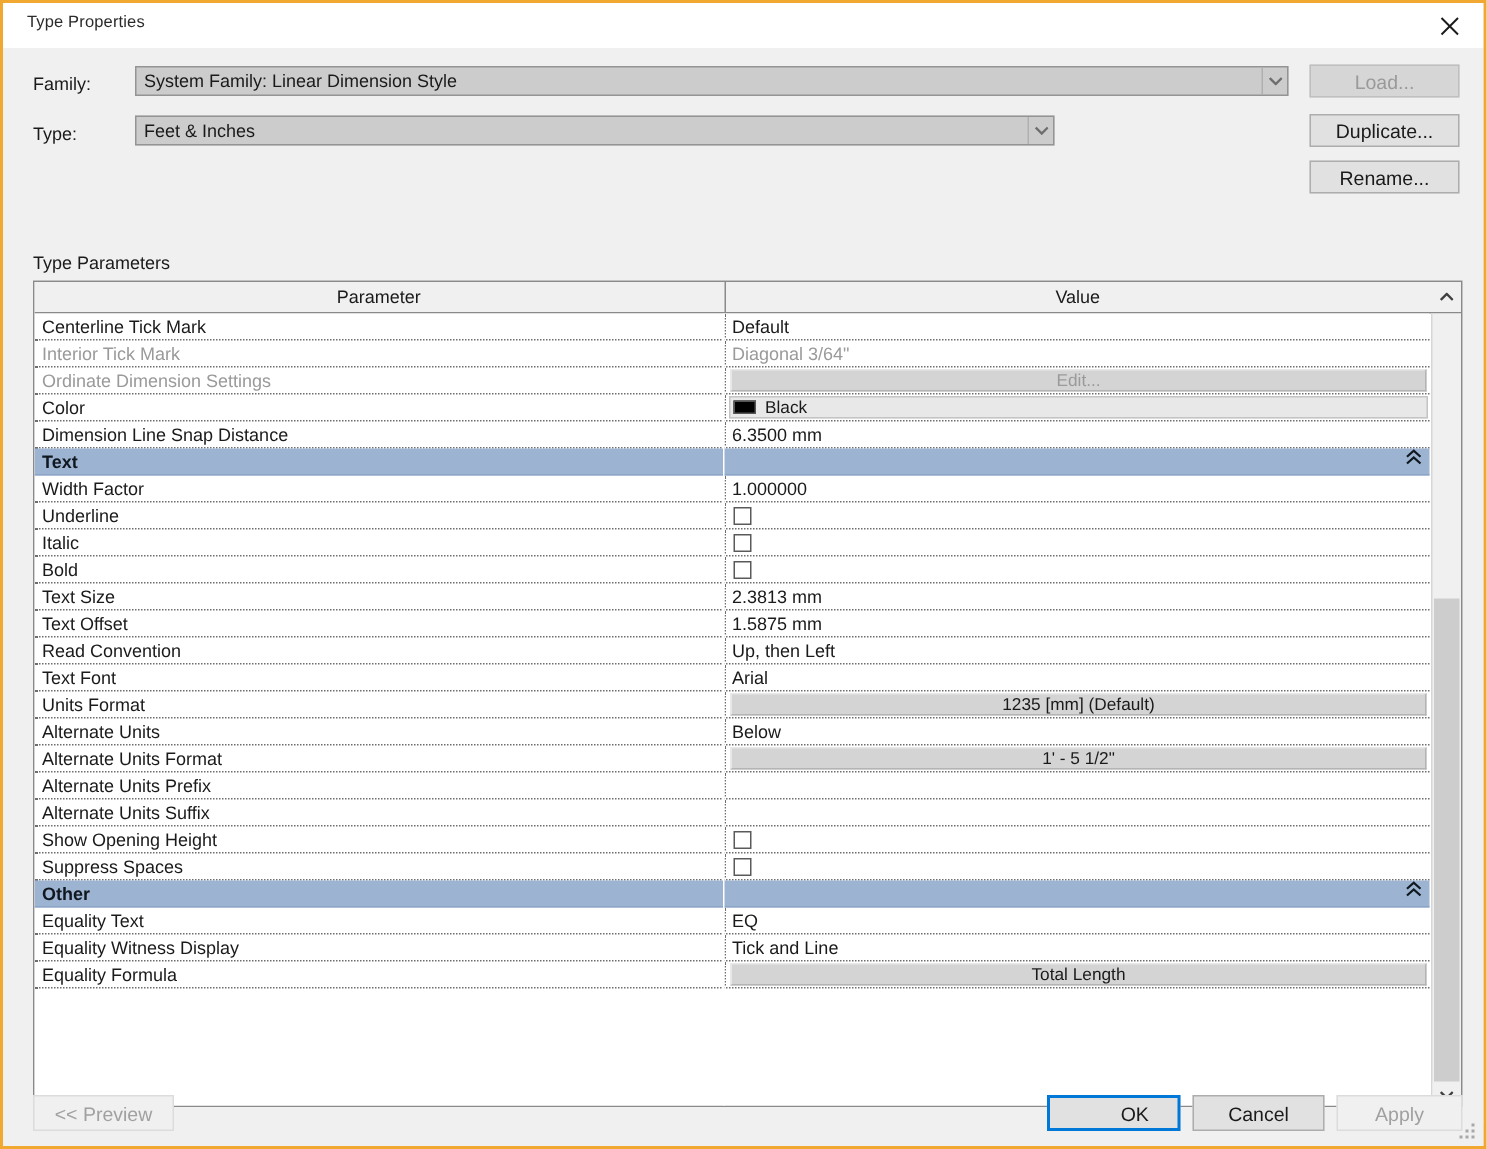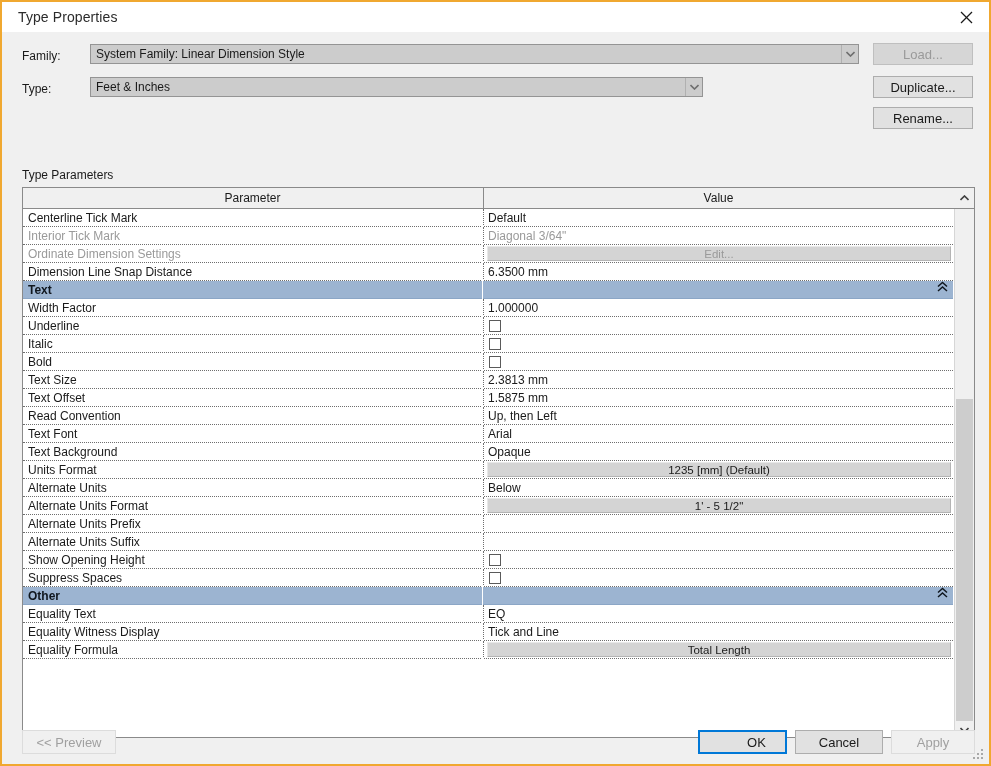--- a/index.html
+++ b/index.html
@@ -20,21 +20,21 @@
     background: #f0f0f0;
     overflow: hidden;
   }
   #titlebar {
     position: absolute; left: 0; top: 0;
     width: 987px; height: 30px;
     background: #ffffff;
   }
   #title-text {
     position: absolute; left: 16px; top: 7px;
-    font-size: 14px; color: #2b2b2b;
+    font-size: 11px; color: #2b2b2b;
     letter-spacing: .1px;
     white-space: nowrap;
   }
   #close-btn {
     position: absolute; right: 0; top: 0;
     width: 46px; height: 30px;
     display: flex; align-items: center; justify-content: center;
     cursor: pointer;
   }
   #close-btn svg { display: block; }
@@ -348,20 +348,29 @@
               <div class="vtext dim">Diagonal 3/64"</div>
             </div>
           </div>
           <div class="row">
             <div class="pname dim">Ordinate Dimension Settings</div>
             <div class="vcell">
               <div class="vbtn disabled">Edit...</div>
             </div>
           </div>
           <div class="row">
+            <div class="pname">Color</div>
+            <div class="vcell">
+              <div class="vcolor">
+                <span class="swatch" style="background: rgb(0, 0, 0);"></span>
+                <span class="cname">Black</span>
+              </div>
+            </div>
+          </div>
+          <div class="row">
             <div class="pname">Dimension Line Snap Distance</div>
             <div class="vcell">
               <div class="vtext">6.3500 mm</div>
             </div>
           </div>
           <div class="row group">
             <div class="gname">Text</div>
             <div class="gchev"><svg width="11" height="12" viewBox="0 0 11 12">
                 <path d="M1 5.5 L5.5 1.5 L10 5.5" fill="none" stroke="#10171f" stroke-width="1.5"></path>
                 <path d="M1 10 L5.5 6 L10 10" fill="none" stroke="#10171f" stroke-width="1.5"></path>
@@ -406,26 +415,20 @@
           <div class="row">
             <div class="pname">Read Convention</div>
             <div class="vcell">
               <div class="vtext">Up, then Left</div>
             </div>
           </div>
           <div class="row">
             <div class="pname">Text Font</div>
             <div class="vcell">
               <div class="vtext">Arial</div>
-            </div>
-          </div>
-          <div class="row">
-            <div class="pname">Text Background</div>
-            <div class="vcell">
-              <div class="vtext">Opaque</div>
             </div>
           </div>
           <div class="row">
             <div class="pname">Units Format</div>
             <div class="vcell">
               <div class="vbtn">1235 [mm] (Default)</div>
             </div>
           </div>
           <div class="row">
             <div class="pname">Alternate Units</div>

